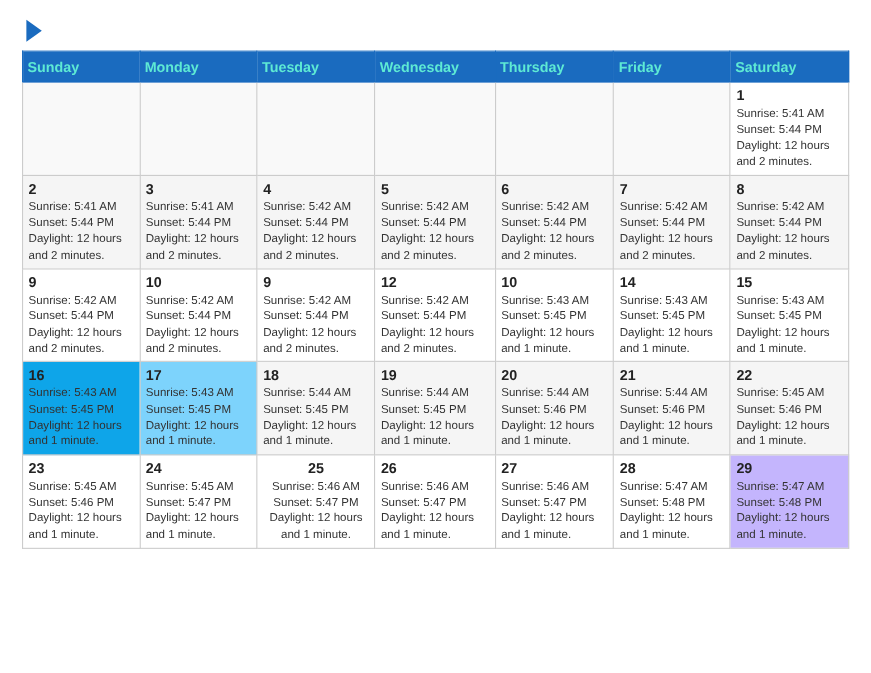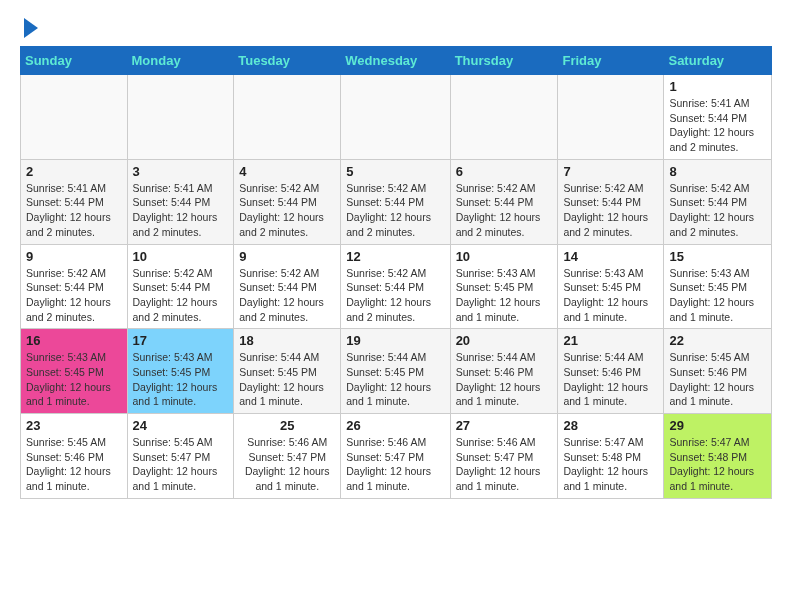--- a/index.html
+++ b/index.html
@@ -236,21 +236,21 @@
         </td>
         <td style="background-color: rgb(255, 255, 255);">
           <span class="day-number">15</span>
           <div class="day-info" style="white-space: pre-line;">Sunrise: 5:43 AM
 Sunset: 5:45 PM
 Daylight: 12 hours
 and 1 minute.</div>
         </td>
       </tr>
       <tr>
-        <td style="background-color: #ec4899;">
+        <td style="background-color: #0ea5e9;">
           <span class="day-number">16</span>
           <div class="day-info" style="white-space: pre-line;">Sunrise: 5:43 AM
 Sunset: 5:45 PM
 Daylight: 12 hours
 and 1 minute.</div>
         </td>
         <td style="background-color: #7dd3fc;">
           <span class="day-number">17</span>
           <div class="day-info" style="white-space: pre-line;">Sunrise: 5:43 AM
 Sunset: 5:45 PM
@@ -329,21 +329,21 @@
 Daylight: 12 hours
 and 1 minute.</div>
         </td>
         <td style="background-color: rgb(255, 255, 255);">
           <span class="day-number">28</span>
           <div class="day-info" style="white-space: pre-line;">Sunrise: 5:47 AM
 Sunset: 5:48 PM
 Daylight: 12 hours
 and 1 minute.</div>
         </td>
-        <td style="background-color: #bef264;">
+        <td style="background-color: #c4b5fd;">
           <span class="day-number">29</span>
           <div class="day-info" style="white-space: pre-line;">Sunrise: 5:47 AM
 Sunset: 5:48 PM
 Daylight: 12 hours
 and 1 minute.</div>
         </td>
       </tr>
     </tbody>
 </table>
 

